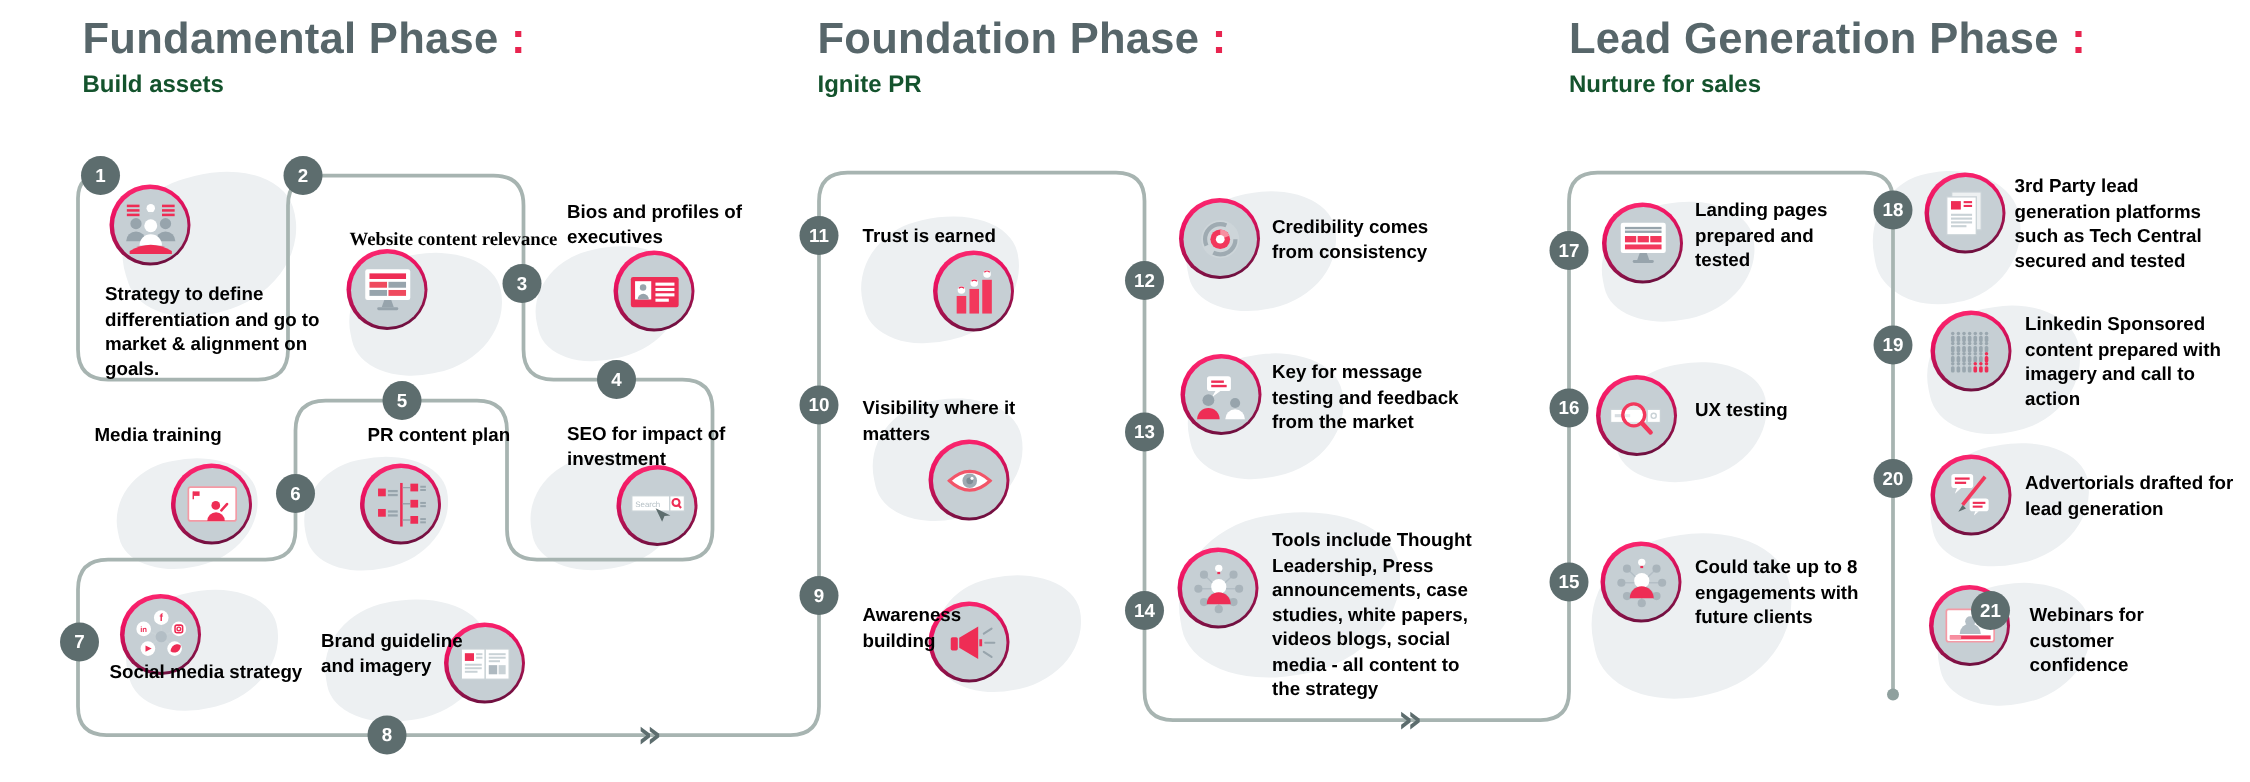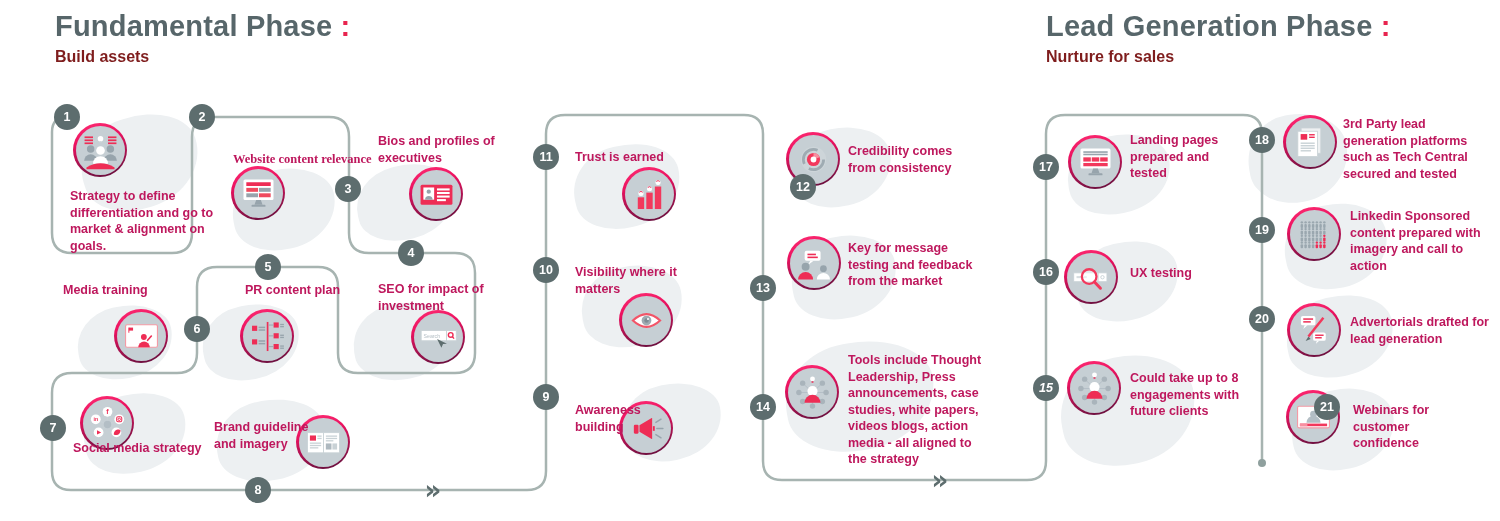--- a/index.html
+++ b/index.html
@@ -4,30 +4,30 @@
 <style>
   html,body{margin:0;padding:0;background:#fff;}
   .canvas{position:relative;width:1500px;height:521px;background:#ffffff;overflow:hidden;
           font-family:"Liberation Sans","DejaVu Sans",sans-serif;}
   .blob{position:absolute;background:#edf0f2;z-index:0;
         border-radius:46% 54% 52% 48% / 55% 45% 58% 42%;}
   .path-svg{position:absolute;left:0;top:0;z-index:1;}
   .phase{position:absolute;top:10px;z-index:2;}
   .phase-title{font-size:29px;font-weight:700;color:#57666a;letter-spacing:.2px;}
   .colon{color:#e8244f;}
-  .phase-sub{font-size:16px;font-weight:600;color:#7f1d1d;margin-top:5px;}
+  .phase-sub{font-size:16px;font-weight:600;color:#14532d;margin-top:5px;}
   .badge{position:absolute;width:26px;height:26px;border-radius:50%;background:#5d6d6e;
          color:#fff;font-size:12.5px;font-weight:700;display:flex;align-items:center;
          justify-content:center;z-index:3;}
   .icon{position:absolute;width:54px;height:54px;border-radius:50%;box-sizing:border-box;
         padding:2.5px;z-index:2;
         background:linear-gradient(165deg,#ff2e74 0%,#ec1260 32%,#a3124e 65%,#5a0f3a 100%);}
   .icon-in{width:100%;height:100%;border-radius:50%;background:#c6cfd4;display:flex;
            align-items:center;justify-content:center;overflow:hidden;}
-  .lbl{position:absolute;font-size:12.5px;font-weight:600;color:#be185d;line-height:1.32;z-index:2;}
+  .lbl{position:absolute;font-size:12.5px;font-weight:600;color:#000000;line-height:1.32;z-index:2;}
   .chev{position:absolute;transform:translate(-50%,-54%);font-size:26px;font-weight:700;
         color:#5d6d6e;z-index:2;font-family:"DejaVu Sans",sans-serif;}
 </style>
 </head>
 <body>
 
 <div class="canvas">
 
   <div id="blobs">
       <div class="blob" style="left: 80px; top: 116px; width: 120px; height: 92px; transform: rotate(-18deg);"></div>
@@ -61,20 +61,24 @@
          Q 52 373 52 393 L 52 471 Q 52 490 71 490 L 527 490 Q 546 490 546 471 L 546 134
          Q 546 115 565 115 L 744 115 Q 763 115 763 134 L 763 461 Q 763 480 782 480 L 1027 480
          Q 1046 480 1046 461 L 1046 134 Q 1046 115 1065 115 L 1243 115 Q 1262 115 1262 134 L 1262 463" fill="none" stroke="#a7b4b1" stroke-width="2.5" stroke-linecap="round"></path>
     <circle cx="1262" cy="463" r="4" fill="#8fa09e"></circle>
   </svg>
 
   <div class="phase" style="left:55px">
     <div class="phase-title"><span>Fundamental Phase</span><span class="colon"> :</span></div>
     <div class="phase-sub">Build assets</div>
   </div>
+  <div class="phase" style="left:545px">
+    <div class="phase-title"><span>Foundation Phase</span><span class="colon"> :</span></div>
+    <div class="phase-sub">Ignite PR</div>
+  </div>
   <div class="phase" style="left:1046px">
     <div class="phase-title"><span>Lead Generation Phase</span><span class="colon"> :</span></div>
     <div class="phase-sub">Nurture for sales</div>
   </div>
 
   <div id="items">
       <div class="badge" style="left: 54px; top: 104px;">1</div>
       <div class="icon" style="left: 73px; top: 123px;">
         <div class="icon-in">
           <svg viewBox="0 0 48 48" width="45" height="45">
@@ -286,21 +290,21 @@
             <circle cx="33.1" cy="11.3" r="2.7" fill="#ffffff"></circle>
             <g fill="none" stroke="#ee2d55" stroke-width="1">
               <path d="M13 21.6 a2.7 2.7 0 0 1 3.8 0"></path>
               <path d="M22.1 16.6 a2.7 2.7 0 0 1 3.8 0"></path>
               <path d="M31.2 10.1 a2.7 2.7 0 0 1 3.8 0"></path>
             </g>
           </svg>
         </div>
       </div>
       <div class="lbl" style="left: 575px; top: 149px; width: 130px;">Trust is earned</div>
-      <div class="badge" style="left: 750px; top: 174px; margin-left: 40px;">12</div>
+      <div class="badge" style="left: 750px; top: 174px;">12</div>
       <div class="icon" style="left: 786px; top: 132px;">
         <div class="icon-in">
           <svg viewBox="0 0 48 48" width="45" height="45">
             <circle cx="24" cy="24" r="13.5" fill="#cdd5d9"></circle>
             <circle cx="24" cy="24" r="10.8" fill="none" stroke="#9fabb2" stroke-width="3" stroke-dasharray="22 7 26 13"></circle>
             <circle cx="24" cy="24" r="7" fill="#f2385c"></circle>
             <path d="M24 24 L24 17 A7 7 0 0 1 30.5 21.5 z" fill="#f78fa0"></path>
             <circle cx="24" cy="24" r="3.1" fill="#ffffff"></circle>
           </svg>
         </div>
@@ -342,22 +346,22 @@
             <circle cx="13.5" cy="14" r="2.9" fill="#a9b4bb"></circle>
             <circle cx="34.5" cy="14" r="2.9" fill="#a9b4bb"></circle>
             <circle cx="24" cy="38.5" r="2.9" fill="#a9b4bb"></circle>
             <circle cx="24" cy="9.5" r="2.6" fill="#ffffff"></circle>
             <rect x="23" y="12" width="2" height="1.6" fill="#ee2d55"></rect>
             <circle cx="24" cy="22.5" r="5.4" fill="#ffffff"></circle>
             <path d="M15.5 35 a8.5 8.5 0 0 1 17 0 z" fill="#ee2d55"></path>
           </svg>
         </div>
       </div>
-      <div class="lbl" style="left: 848px; top: 352px; width: 138px;">Tools include Thought Leadership, Press announcements, case studies, white papers, videos blogs, action media - all aligned to the strategy</div>
-      <div class="badge" style="left: 1033px; top: 375px; font-style: italic;">15</div>
+      <div class="lbl" style="left: 848px; top: 352px; width: 138px;">Tools include Thought Leadership, Press announcements, case studies, white papers, videos blogs, social media - all content to the strategy</div>
+      <div class="badge" style="left: 1033px; top: 375px;">15</div>
       <div class="icon" style="left: 1067px; top: 361px;">
         <div class="icon-in">
           <svg viewBox="0 0 48 48" width="45" height="45">
             <g stroke="#b3bec5" stroke-width="1">
               <line x1="24" y1="24" x2="38.5" y2="24"></line>
               <line x1="24" y1="24" x2="34.5" y2="33.5"></line>
               <line x1="24" y1="24" x2="13.5" y2="33.5"></line>
               <line x1="24" y1="24" x2="9.5" y2="24"></line>
               <line x1="24" y1="24" x2="13.5" y2="14"></line>
               <line x1="24" y1="24" x2="34.5" y2="14"></line>

